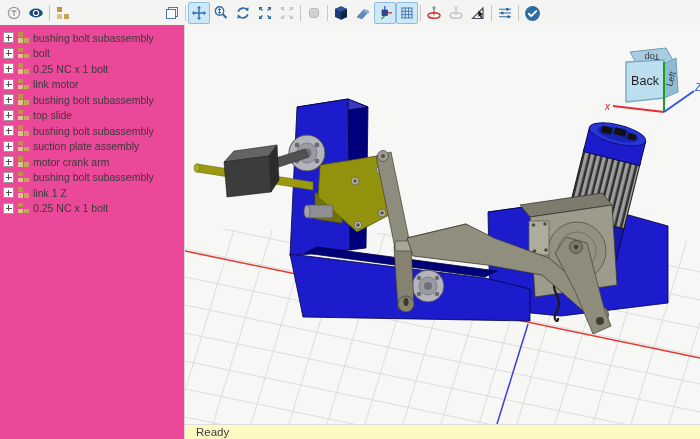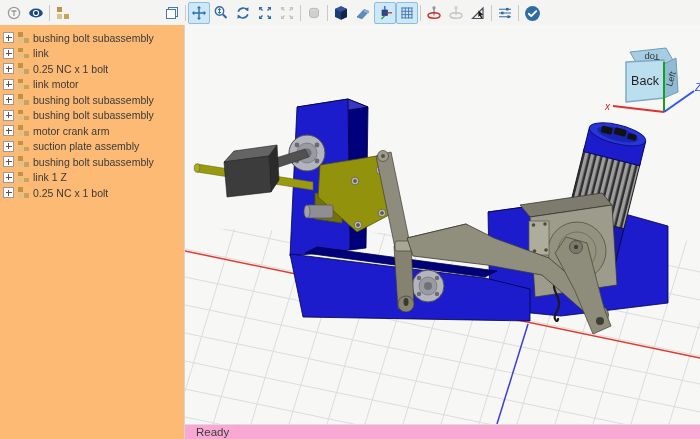--- a/index.html
+++ b/index.html
@@ -10,36 +10,36 @@
            background:#f4f4f3;border-bottom:1px solid #d8d8d8;}
   .tgroup{position:absolute;top:2px;display:flex;align-items:center;}
   .tg1{left:3px;}
   .tg2{left:161px;}
   .tbtn{width:20px;height:20px;display:flex;align-items:center;justify-content:center;
         border:1px solid transparent;border-radius:2px;flex:none;}
   .tbtn.sel{background:#cde8f6;border-color:#8ebcdf;}
   .tsep{width:1px;height:16px;background:#c9c9c9;margin:0 2px;flex:none;}
   .tbtn svg{display:block;}
   
-  .sidebar{position:absolute;left:0;top:25px;width:185px;height:414px;background:#fdba74;
+  .sidebar{position:absolute;left:0;top:25px;width:185px;height:414px;background:#ec4899;
            border-right:1px solid #d4d4d4;box-sizing:border-box;padding-top:5px;}
   .row{display:flex;align-items:center;height:15.5px;gap:4px;padding-left:3px;cursor:default;}
   .row .lbl{font-size:10.5px;color:#3a3a3a;white-space:nowrap;}
   .plus{position:relative;width:9px;height:9px;border:1px solid #9a9a9a;background:#fff;flex:none;box-sizing:content-box;}
   .plus::before{content:"";position:absolute;left:1.5px;right:1.5px;top:50%;height:1px;margin-top:-.5px;background:#555;}
   .plus::after{content:"";position:absolute;top:1.5px;bottom:1.5px;left:50%;width:1px;margin-left:-.5px;background:#555;}
   .cicon{position:relative;width:11px;height:11px;flex:none;}
   .cicon b{position:absolute;width:4.5px;height:4.5px;}
   .cicon .s1{left:0;top:0;background:#c09245;}
   .cicon .s2{left:0;top:6px;background:#dcc18e;}
   .cicon .s3{left:6px;top:6px;background:#c8a35c;}
   
   .viewport{position:absolute;left:185px;top:25px;width:515px;height:399px;background:#f7f7f6;}
   
-  .statusbar{position:absolute;left:185px;top:424px;width:515px;height:15px;background:#f9a8d4;
+  .statusbar{position:absolute;left:185px;top:424px;width:515px;height:15px;background:#fef9c3;
              border-top:1px solid #dcdcdc;box-sizing:border-box;display:flex;align-items:center;}
   .statusbar span{font-size:11.5px;color:#3c3c3c;padding-left:11px;}
 </style>
 </head>
 <body>
 
 <div class="toolbar">
   <div class="tgroup tg1">
     <div class="tbtn">
         <svg width="16" height="16" viewBox="0 0 16 16">
@@ -186,21 +186,21 @@
       </span>
       <span class="lbl">bushing bolt subassembly</span>
     </div>
   <div class="row">
       <span class="plus"></span>
       <span class="cicon">
         <b class="s1"></b>
         <b class="s2"></b>
         <b class="s3"></b>
       </span>
-      <span class="lbl">link</span>
+      <span class="lbl">bolt</span>
     </div>
   <div class="row">
       <span class="plus"></span>
       <span class="cicon">
         <b class="s1"></b>
         <b class="s2"></b>
         <b class="s3"></b>
       </span>
       <span class="lbl">0.25 NC x 1 bolt</span>
     </div>
@@ -222,39 +222,48 @@
       </span>
       <span class="lbl">bushing bolt subassembly</span>
     </div>
   <div class="row">
       <span class="plus"></span>
       <span class="cicon">
         <b class="s1"></b>
         <b class="s2"></b>
         <b class="s3"></b>
       </span>
+      <span class="lbl">top slide</span>
+    </div>
+  <div class="row">
+      <span class="plus"></span>
+      <span class="cicon">
+        <b class="s1"></b>
+        <b class="s2"></b>
+        <b class="s3"></b>
+      </span>
       <span class="lbl">bushing bolt subassembly</span>
     </div>
   <div class="row">
       <span class="plus"></span>
       <span class="cicon">
         <b class="s1"></b>
         <b class="s2"></b>
         <b class="s3"></b>
       </span>
+      <span class="lbl">suction plate assembly</span>
+    </div>
+  <div class="row">
+      <span class="plus"></span>
+      <span class="cicon">
+        <b class="s1"></b>
+        <b class="s2"></b>
+        <b class="s3"></b>
+      </span>
       <span class="lbl">motor crank arm</span>
-    </div>
-  <div class="row">
-      <span class="plus"></span>
-      <span class="cicon">
-        <b class="s1"></b>
-        <b class="s2"></b>
-        <b class="s3"></b>
-      </span>
-      <span class="lbl">suction plate assembly</span>
     </div>
   <div class="row">
       <span class="plus"></span>
       <span class="cicon">
         <b class="s1"></b>
         <b class="s2"></b>
         <b class="s3"></b>
       </span>
       <span class="lbl">bushing bolt subassembly</span>
     </div>

